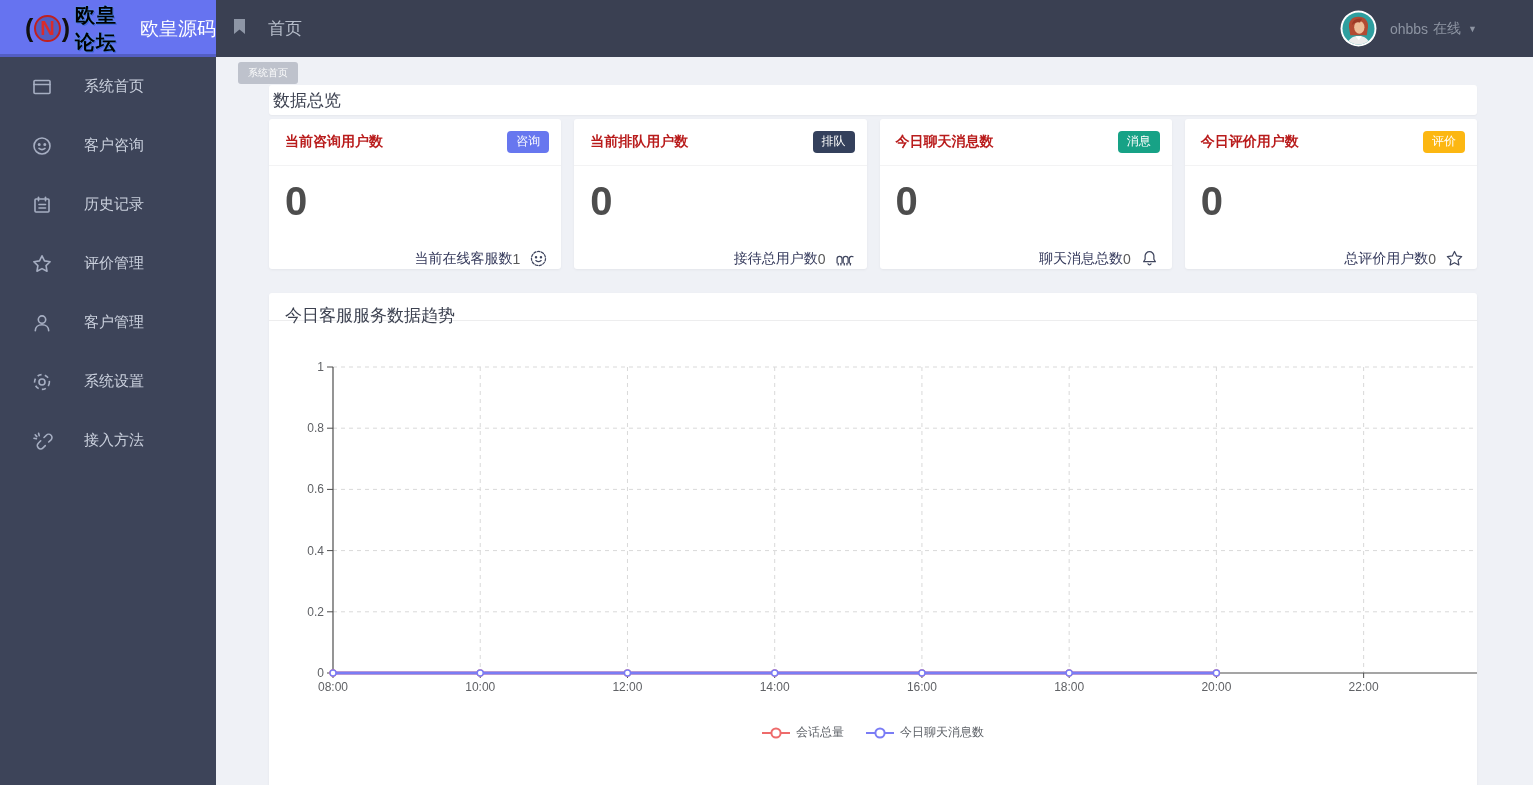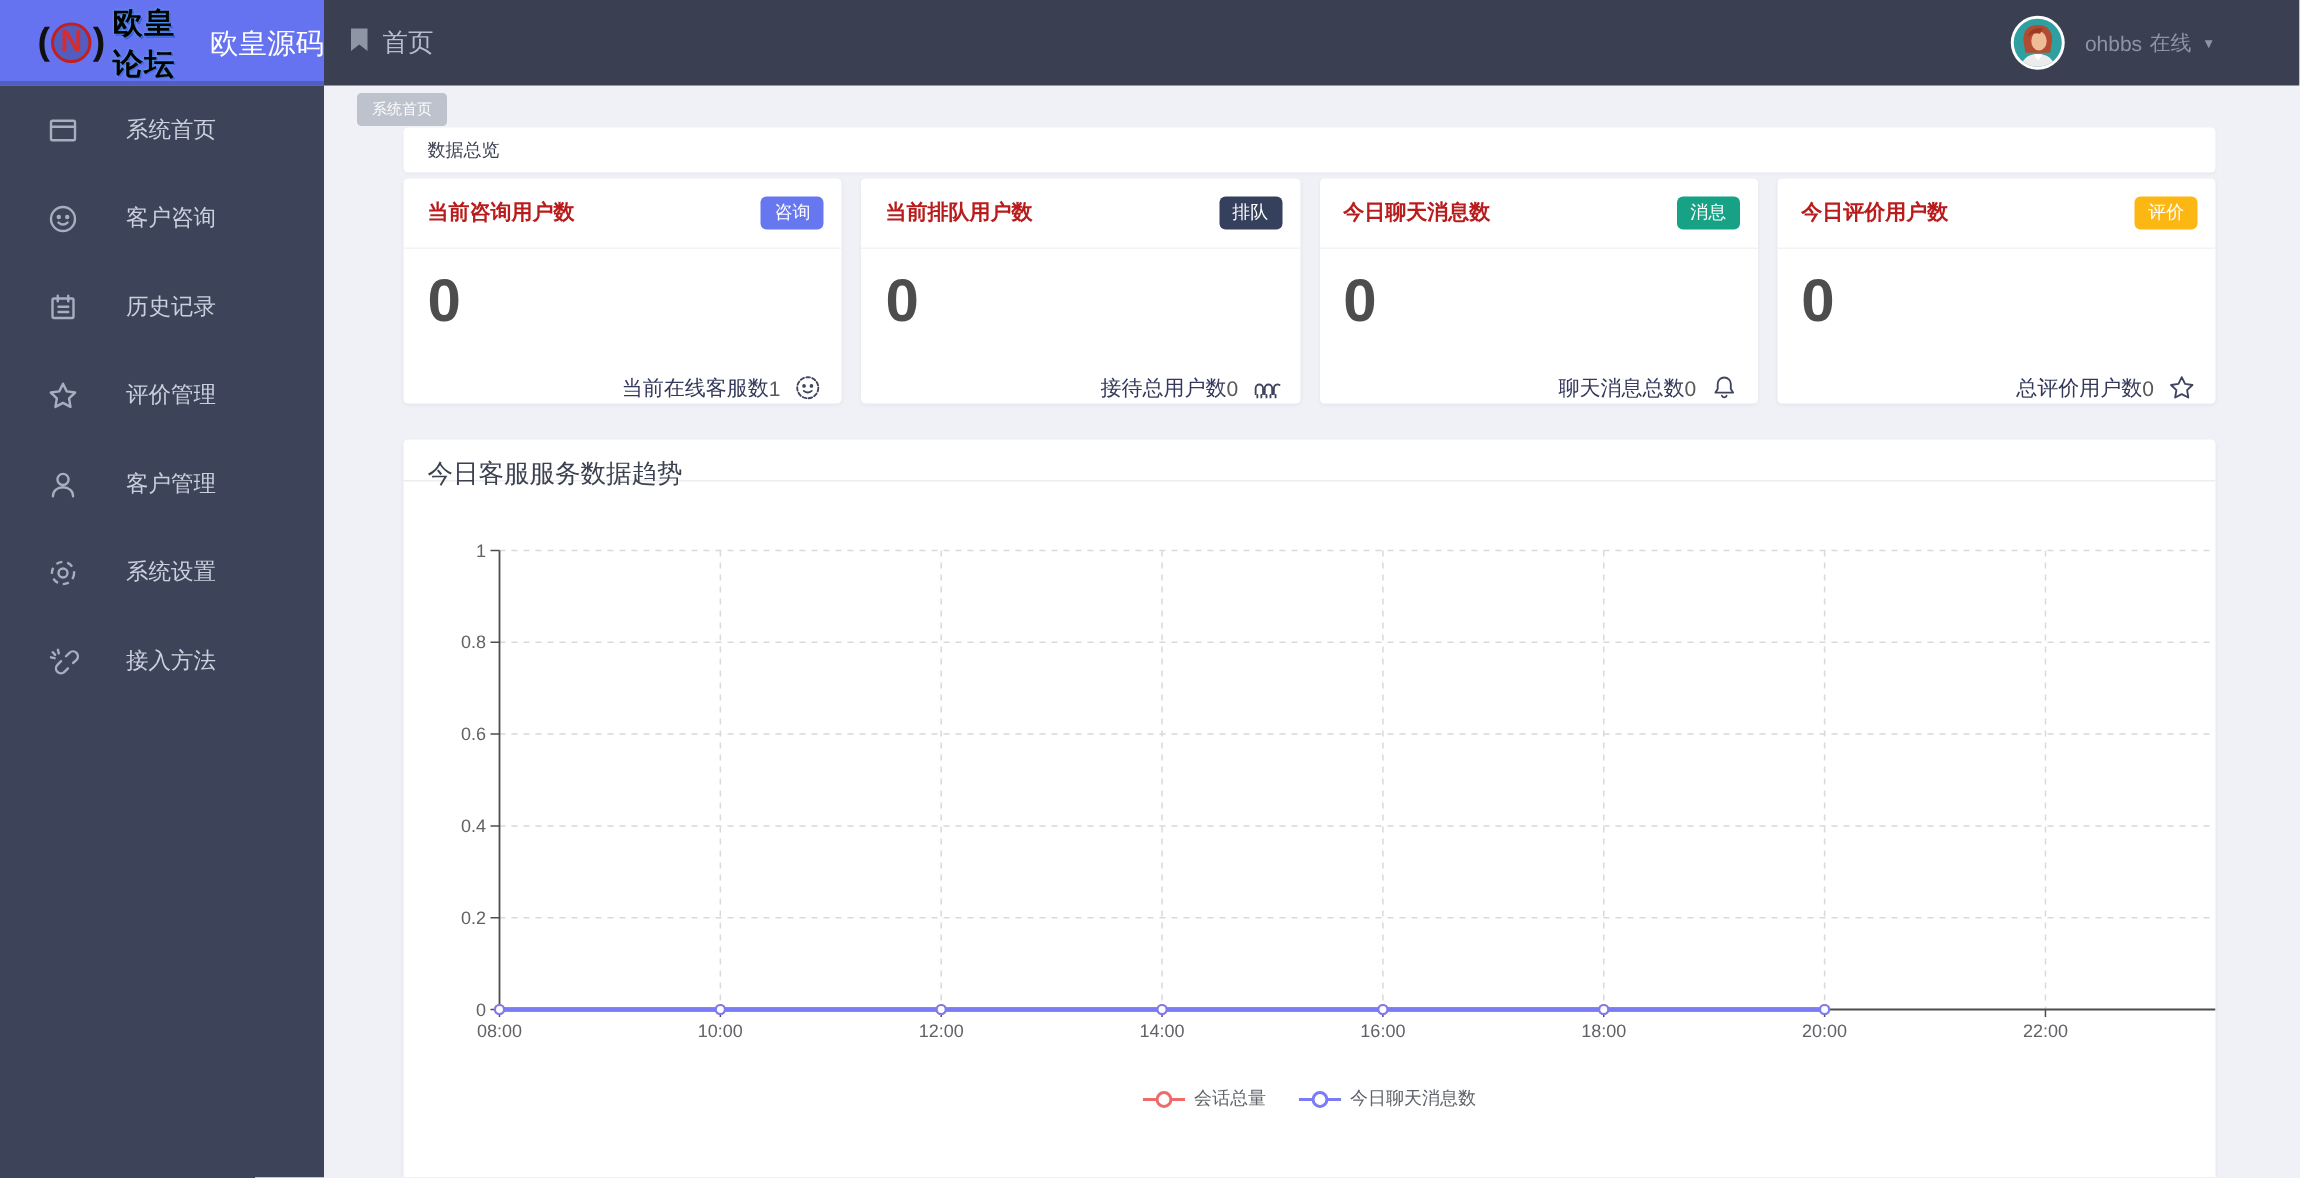--- a/index.html
+++ b/index.html
@@ -25,21 +25,21 @@
     color:#d92b2b; font-size:20px; font-weight:900;
     border:2px solid #c02020; border-radius:50%; padding:1px 4px 2px; margin:0 1px;
     background:rgba(20,20,20,0.22);
   }
   .logo-forum {
     color:#000000; font-size:20px; font-weight:800; margin-left:5px; letter-spacing:1px;
     text-shadow:0 0 2px #57b4e6, 1px 1px 0 rgba(30,60,200,0.6);
   }
   .logo-name { color:#ffffff; font-size:19px; margin-left:12px; white-space:nowrap; }
   .nav-home {
-    display:flex; align-items:center; gap:9px; margin-left:17px;
+    display:flex; align-items:center; gap:22px; margin-left:17px;
     color:#b6bdca; font-size:17px; cursor:pointer; height:100%;
   }
   .nav-user {
     position:absolute; right:56px; top:0; height:57px;
     display:flex; align-items:center; gap:13px; cursor:pointer;
     color:#8d94a2; font-size:14px;
   }
   .nav-user .caret { font-size:9px; color:#8d94a2; margin-left:-6px; }
   .avatar { width:37px; height:37px; border-radius:50%; display:block; }
   
@@ -58,21 +58,21 @@
     position:absolute; left:216px; top:57px; right:0; bottom:0;
     background:#eff1f6; padding:28px 56px 0 53px;
   }
   .corner-tag {
     position:absolute; top:5px; left:22px;
     background:#b9bec8; color:#fdfdfd; font-size:10px;
     padding:4px 10px; border-radius:3px; cursor:pointer; opacity:0.9;
   }
   .section-header {
     background:#fff; height:30px; display:flex; align-items:center;
-    padding-left:16px; font-size:12px; color:#3c4150;
+    padding-left:4px; font-size:17px; color:#3c4150;
     border-radius:3px; box-shadow:0 1px 2px rgba(0,0,0,0.04); margin-bottom:4px;
   }
   .cards-row { display:flex; gap:13px; }
   .stat-card {
     flex:1; height:150px; background:#fff; border-radius:3px; position:relative;
     box-shadow:0 1px 3px rgba(0,0,0,0.05);
   }
   .stat-head {
     height:47px; display:flex; align-items:center; justify-content:space-between;
     padding:0 12px 0 16px; border-bottom:1px solid #f3f3f4;

